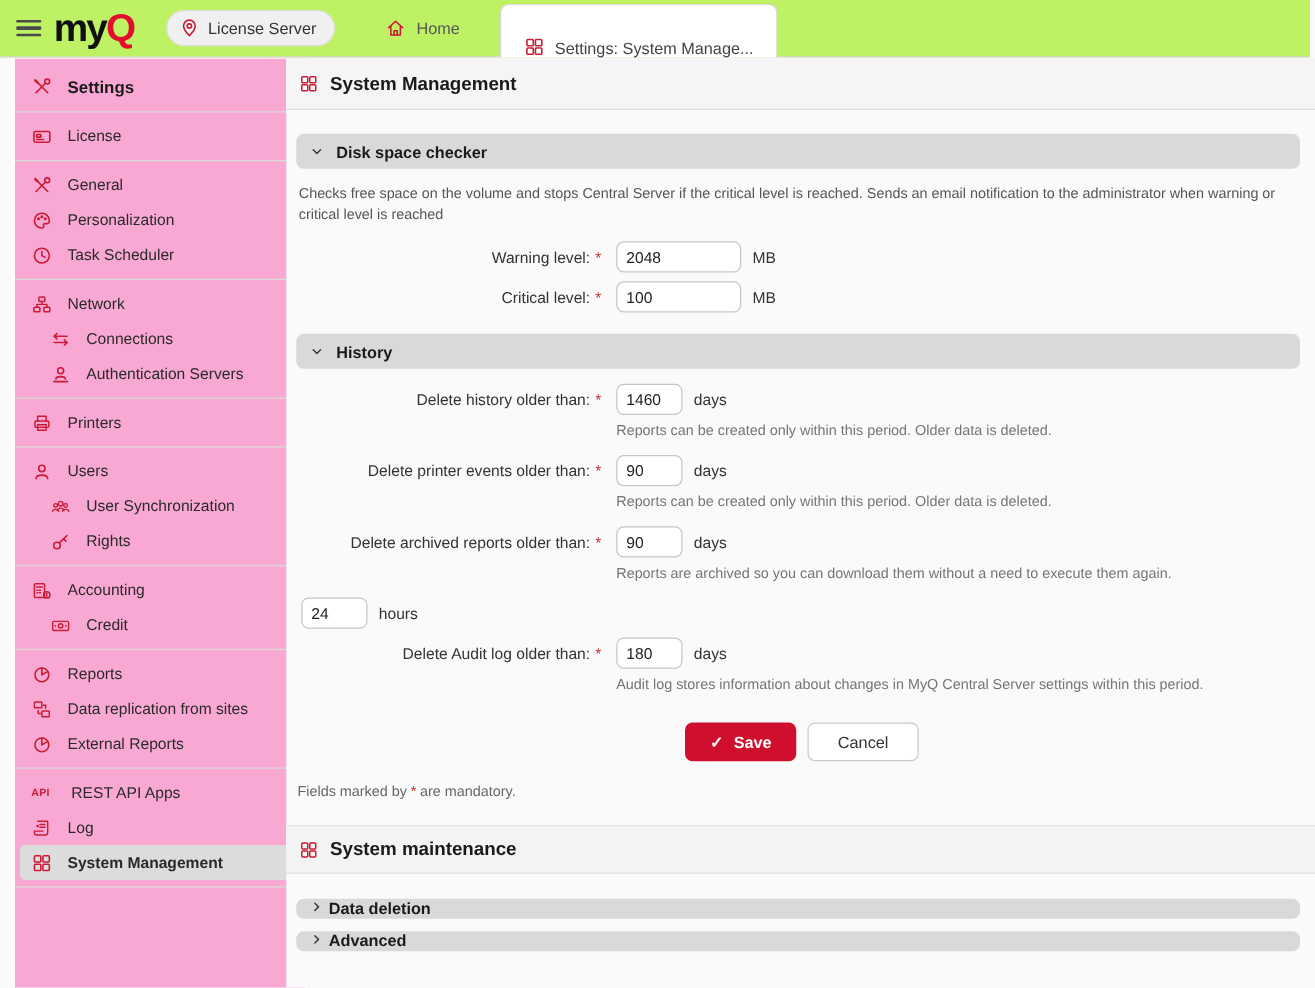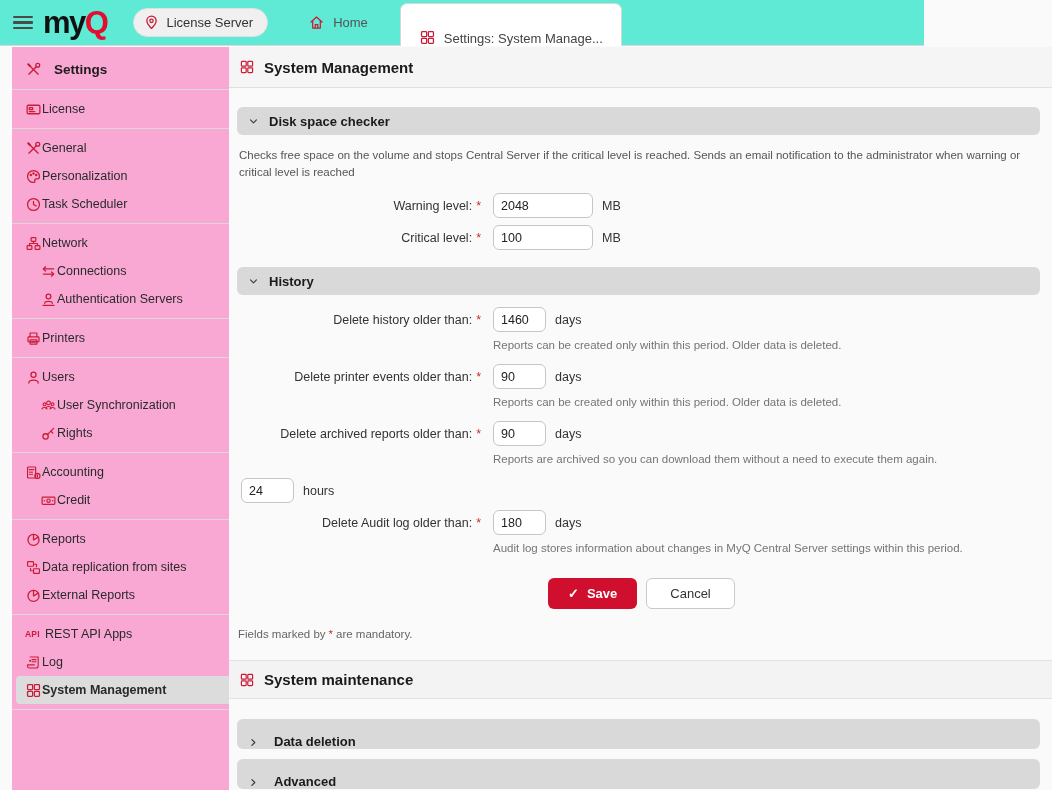--- a/index.html
+++ b/index.html
@@ -8,22 +8,22 @@
     width:1052px; height:790px; overflow:hidden;
     font-family:"Liberation Sans", sans-serif;
     background:#fafafa; color:#222;
     -webkit-font-smoothing:antialiased;
   }
   svg.icn { width:17px; height:17px; flex:none; color:#cb1b36; display:block; }
   svg.chev { width:13px; height:13px; flex:none; color:#3a3a3a; }
 
   
   .header {
-    position:fixed; top:0; left:0; width:924px; height:46px;
-    background:#5eead4; border-bottom:1px solid #d7d7d7;
+    position:fixed; top:0; left:0; width:1048px; height:46px;
+    background:#bef264; border-bottom:1px solid #d7d7d7;
     display:flex; align-items:center; z-index:5;
   }
   .hamburger { margin:0 10px 0 13px; width:20px; cursor:pointer; }
   .hamburger div { height:2.4px; background:#4a4a4a; margin:3.4px 0; border-radius:1px; }
   .logo { font-size:31px; font-weight:bold; letter-spacing:-1.5px; line-height:1; color:#111; user-select:none; }
   .logo .q { color:#e30e2d; }
   .server-pill {
     margin-left:26px; display:flex; align-items:center; gap:6px;
     background:#f0f0f0; border:1px solid #e0e0e0; border-radius:16px;
     padding:5px 14px 5px 9px; font-size:13px; color:#333; cursor:pointer;
@@ -40,21 +40,21 @@
   .sidebar {
     position:fixed; top:47px; left:12px; bottom:0; width:232px;
     background:#f9a8d4; border-right:1px solid #d9d9d9; padding-top:7px;
   }
   .sb-title {
     height:30px; display:flex; align-items:center; gap:12px;
     padding-left:13px; font-size:13.5px; font-weight:bold; color:#1c1c1c;
   }
   .sb-divider { height:1px; background:#d9d9d9; margin:5px 0; }
   .sb-item {
-    height:28px; display:flex; align-items:center; gap:0;
+    height:28px; display:flex; align-items:center; gap:12px;
     padding-left:9px; margin:0 4px; border-radius:4px;
     font-size:12.5px; color:#2a2a2a; cursor:pointer; white-space:nowrap;
   }
   .sb-item.indent { padding-left:24px; }
   .sb-item.selected { background:#dcdcdc; font-weight:bold; }
   .api-icn {
     width:20px; flex:none; color:#cb1b36; font-weight:bold; font-size:8.5px;
     letter-spacing:0.2px; text-align:left;
   }
 
@@ -98,22 +98,22 @@
   }
   .mandatory { margin:19px 0 0 9px; font-size:11.5px; color:#666; }
   .mand-star { color:#c2302f; margin:0 3px; }
   .maint-band {
     margin-top:20px; height:39px; background:#f3f3f3;
     border-top:1px solid #e2e2e2; border-bottom:1px solid #e2e2e2;
     display:flex; align-items:center; gap:9px; padding-left:10px;
     font-size:15px; font-weight:bold; color:#1a1a1a;
   }
   .collapsed-bar {
-    margin:20px 12px 0 8px; height:30px; background:#d9d9d9; border-radius:6px;
-    display:flex; align-items:flex-end; gap:14px; padding:0 10px;
+    margin:20px 12px 0 8px; height:16px; background:#d9d9d9; border-radius:6px;
+    display:flex; align-items:flex-start; gap:3px; padding:0 10px;
     font-size:13px; font-weight:bold; color:#1a1a1a; cursor:pointer;
   }
   .collapsed-bar + .collapsed-bar { margin-top:10px; }
 </style>
 </head>
 <body>
 
 <svg width="0" height="0" style="position:absolute" aria-hidden="true">
   <defs>
     <g id="grid-icon" fill="none" stroke="currentColor" stroke-width="1.5" stroke-linecap="round" stroke-linejoin="round">

